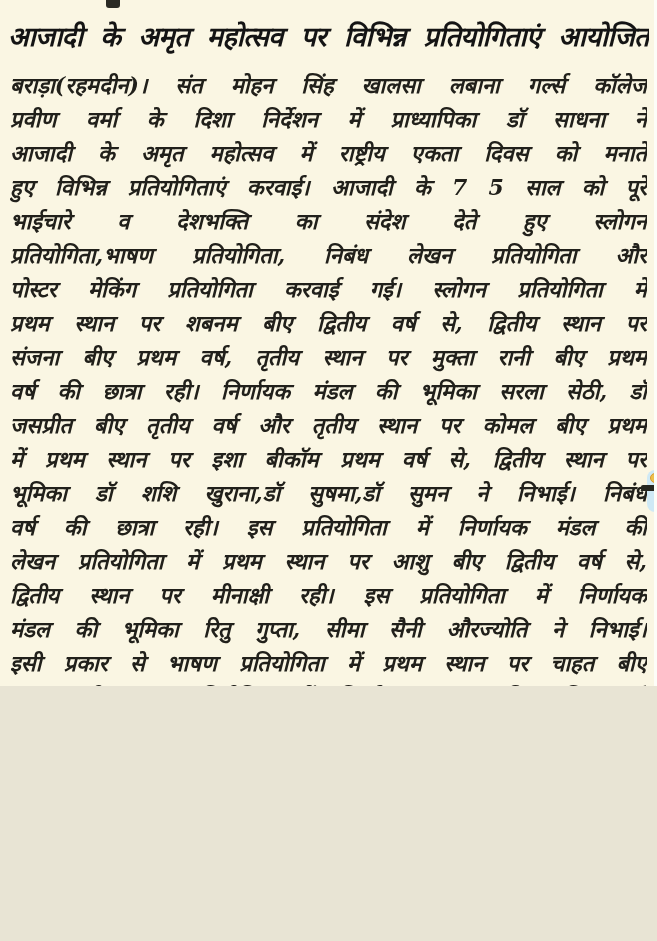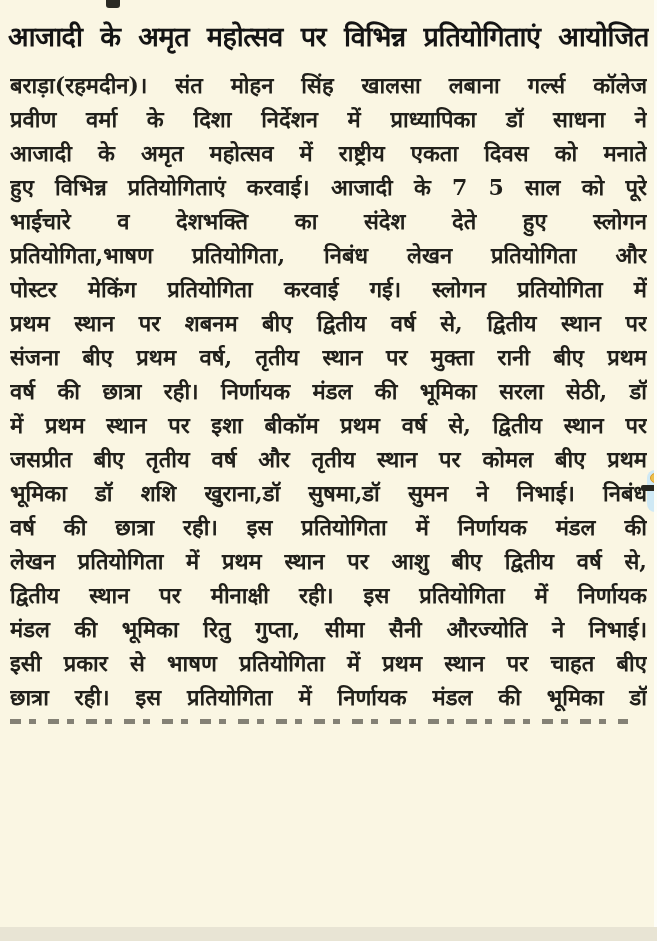--- a/index.html
+++ b/index.html
@@ -3,25 +3,26 @@
 <meta charset="utf-8">
 <style>
   html, body {
     margin: 0;
     padding: 0;
     background: #e8e4d4;
   }
   .page {
     position: relative;
     width: 657px;
-    height: 927px;
+    height: 686px;
     background: #faf6e3;
     overflow: hidden;
     font-family: "DejaVu Serif", "Liberation Serif", serif;
     box-sizing: border-box;
+    font-style: italic;
   }
   .top-fragment {
     position: absolute;
     top: 0;
     left: 106px;
     width: 14px;
     height: 8px;
     background: #2a2a24;
     border-radius: 0 0 3px 3px;
   }
@@ -114,22 +115,22 @@
       <div class="line">बराड़ा(रहमदीन)। संत मोहन सिंह खालसा लबाना गर्ल्स कॉलेज</div>
       <div class="line">प्रवीण वर्मा के दिशा निर्देशन में प्राध्यापिका डॉ साधना ने</div>
       <div class="line">आजादी के अमृत महोत्सव में राष्ट्रीय एकता दिवस को मनाते</div>
       <div class="line">हुए विभिन्न प्रतियोगिताएं करवाई। आजादी के 7 5 साल को पूरे</div>
       <div class="line">भाईचारे व देशभक्ति का संदेश देते हुए स्लोगन</div>
       <div class="line">प्रतियोगिता,भाषण प्रतियोगिता, निबंध लेखन प्रतियोगिता और</div>
       <div class="line">पोस्टर मेकिंग प्रतियोगिता करवाई गई। स्लोगन प्रतियोगिता में</div>
       <div class="line">प्रथम स्थान पर शबनम बीए द्वितीय वर्ष से, द्वितीय स्थान पर</div>
       <div class="line">संजना बीए प्रथम वर्ष, तृतीय स्थान पर मुक्ता रानी बीए प्रथम</div>
       <div class="line">वर्ष की छात्रा रही। निर्णायक मंडल की भूमिका सरला सेठी, डॉ</div>
+      <div class="line">जसप्रीत बीए तृतीय वर्ष और तृतीय स्थान पर कोमल बीए प्रथम</div>
       <div class="line">में प्रथम स्थान पर इशा बीकॉम प्रथम वर्ष से, द्वितीय स्थान पर</div>
-      <div class="line">जसप्रीत बीए तृतीय वर्ष और तृतीय स्थान पर कोमल बीए प्रथम</div>
       <div class="line">भूमिका डॉ शशि खुराना,डॉ सुषमा,डॉ सुमन ने निभाई। निबंध</div>
       <div class="line">वर्ष की छात्रा रही। इस प्रतियोगिता में निर्णायक मंडल की</div>
       <div class="line">लेखन प्रतियोगिता में प्रथम स्थान पर आशु बीए द्वितीय वर्ष से,</div>
       <div class="line">द्वितीय स्थान पर मीनाक्षी रही। इस प्रतियोगिता में निर्णायक</div>
       <div class="line">मंडल की भूमिका रितु गुप्ता, सीमा सैनी औरज्योति ने निभाई।</div>
       <div class="line">इसी प्रकार से भाषण प्रतियोगिता में प्रथम स्थान पर चाहत बीए</div>
       <div class="line">छात्रा रही। इस प्रतियोगिता में निर्णायक मंडल की भूमिका डॉ</div>
     </div>
 
   <div class="cropped-next-line-wrap" style="margin:0 10px;">

